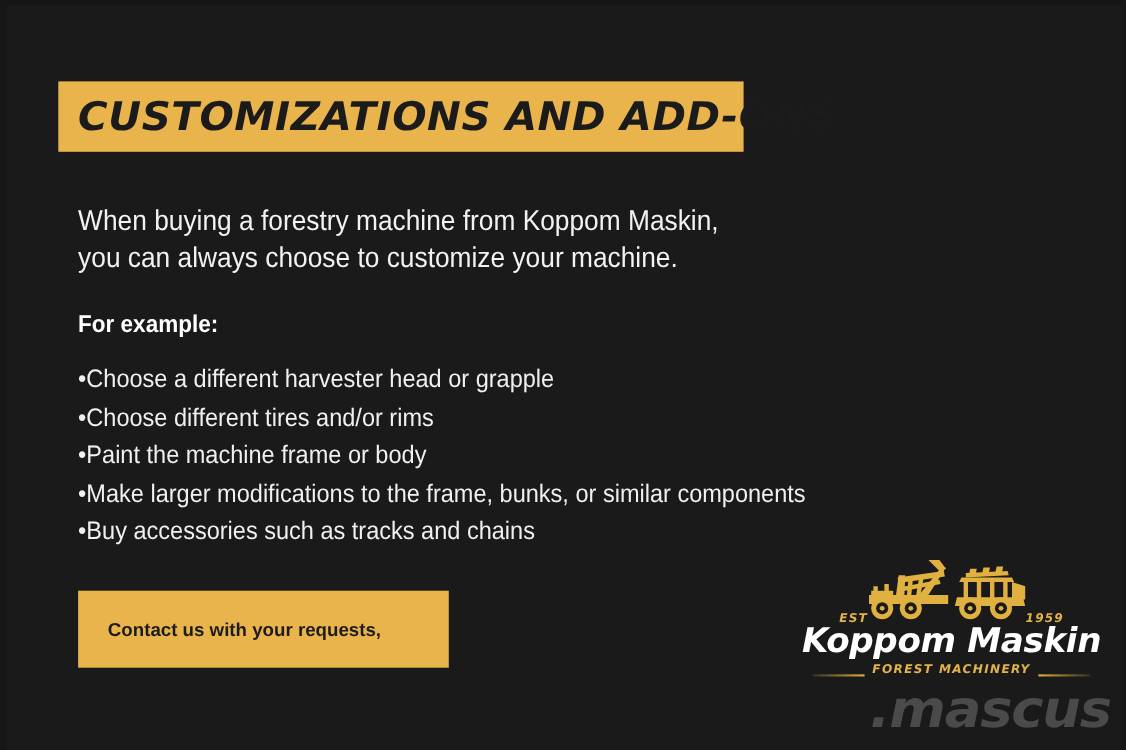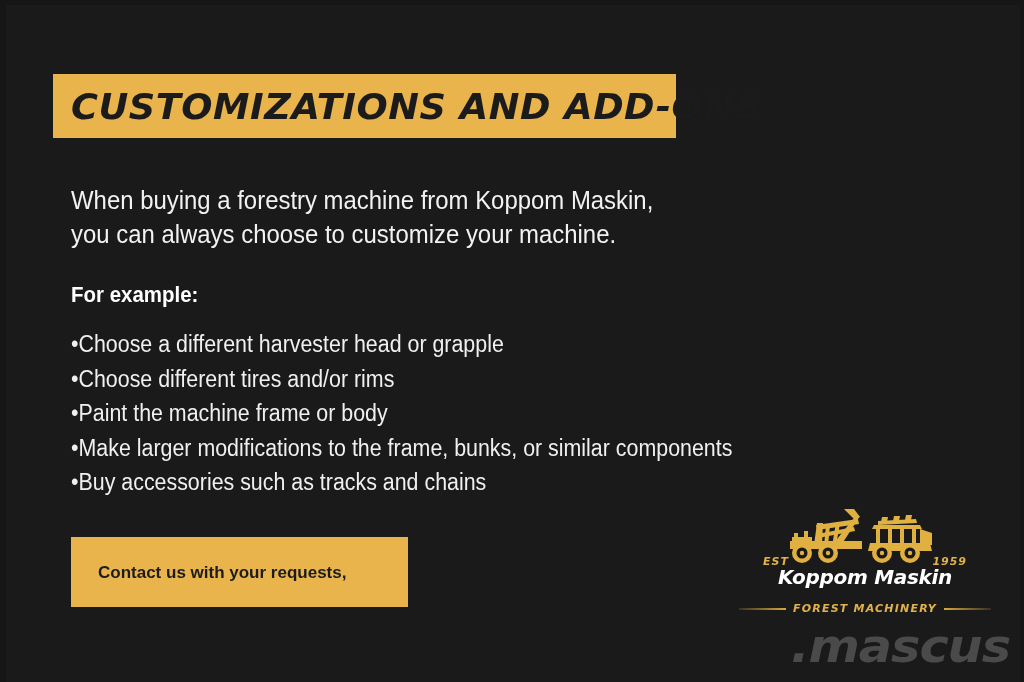--- a/index.html
+++ b/index.html
@@ -156,32 +156,32 @@
   }
   .logo-name {
     position: absolute;
     left: 0;
     top: 62px;
     width: 100%;
     text-align: center;
     font-family: "DejaVu Sans", sans-serif;
     font-style: italic;
     font-weight: 700;
-    font-size: 20px;
+    font-size: 31px;
     color: #ffffff;
     letter-spacing: -0.3px;
     white-space: nowrap;
   }
   .logo-sub-row {
     position: absolute;
     left: 0;
     top: 99px;
     width: 100%;
     display: flex;
-    align-items: center;
+    align-items: flex-end;
     gap: 7px;
     padding: 0 10px;
     box-sizing: border-box;
   }
   .logo-rule {
     flex: 1 1 auto;
     height: 2px;
     background: linear-gradient(to right, rgba(226,178,74,0.15), #d9a93f);
   }
   .logo-rule.right {

